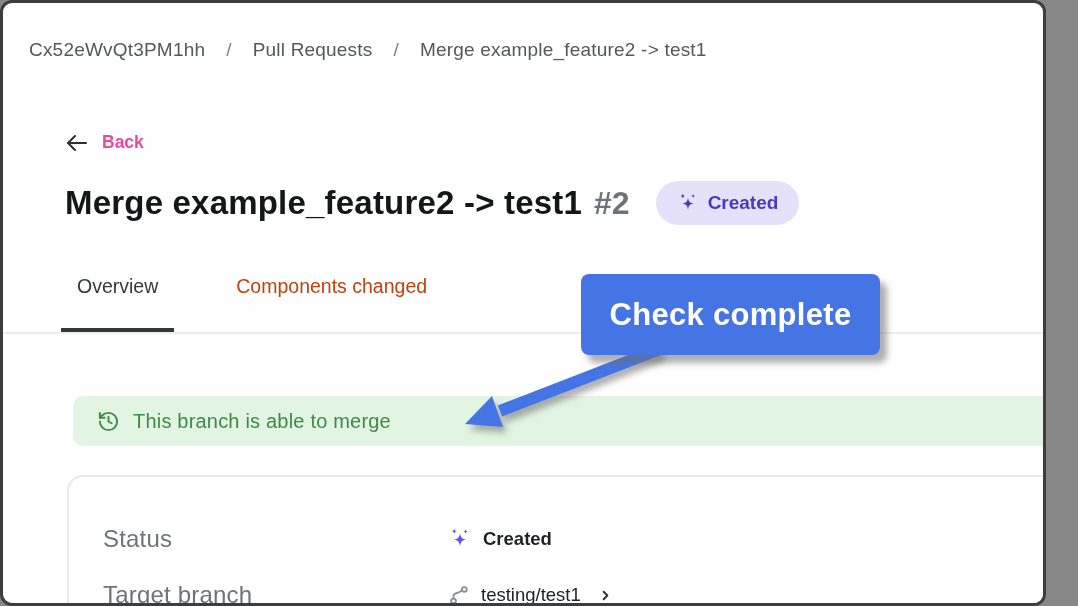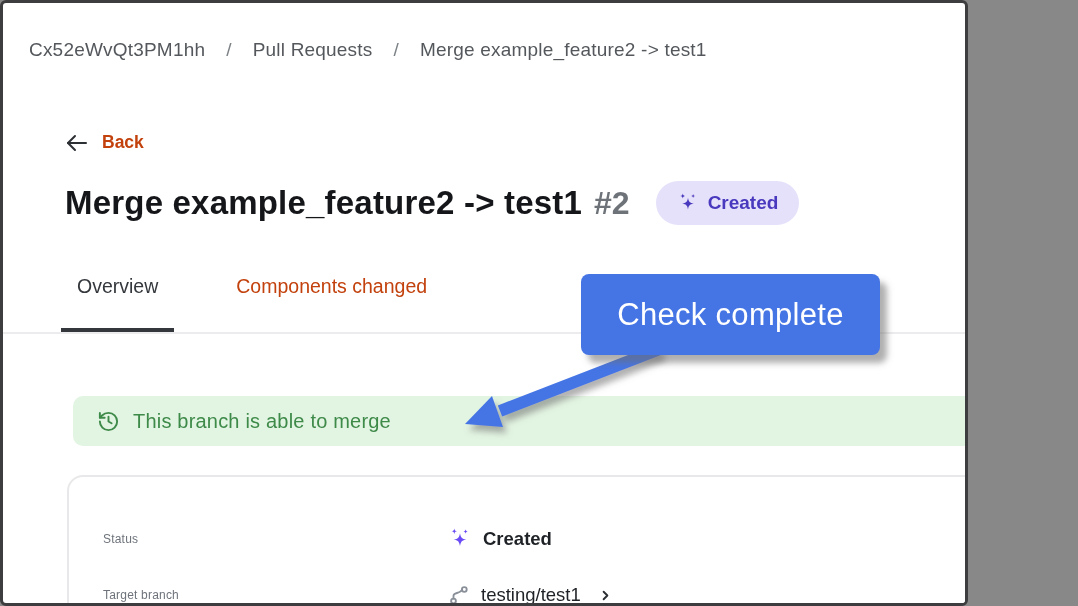--- a/index.html
+++ b/index.html
@@ -1,40 +1,40 @@
 <!DOCTYPE html>
 <html><head>
 <meta charset="utf-8">
 <style>
   html,body{margin:0;padding:0;background:#888;}
   .window{
     position:relative;
-    width:968px;height:606px;
+    width:1046px;height:606px;
     box-sizing:border-box;
     background:#ffffff;
     border:3px solid #3d3d40;
-    border-radius:6px;
+    border-radius:12px;
     overflow:hidden;
     font-family:"Liberation Sans", sans-serif;
     color:#17191c;
     padding-left:44px;
   }
   
   .breadcrumb{
     position:absolute;left:26px;top:36px;
     display:flex;align-items:center;gap:21px;
     font-size:19px;color:#54585c;letter-spacing:.2px;
   }
   .breadcrumb .sep{color:#7d8286;font-size:19px;}
   .breadcrumb .crumb{cursor:default;}
   
   .back{
     position:absolute;left:62px;top:129px;
     display:flex;align-items:center;gap:13px;
-    font-size:17.5px;font-weight:700;color:#c2410c;
+    font-size:17.5px;font-weight:700;color:#ec4899;
   }
   .back svg{display:block;}
   
   .title-row{
     position:absolute;left:62px;top:178px;
     display:flex;align-items:center;gap:12px;
     white-space:nowrap;
   }
   .pr-title{
     margin:0;font-size:33px;font-weight:700;color:#141619;letter-spacing:.2px;
@@ -77,37 +77,38 @@
     position:absolute;left:64px;top:472px;right:-12px;bottom:-14px;
     border:2px solid #e8e8ea;border-radius:16px 0 0 0;
     background:#fff;box-sizing:border-box;
     padding:47px 0 0 34px;
   }
   .detail-row{
     display:flex;align-items:center;height:30px;margin-bottom:26px;
   }
   .detail-label{
     width:345px;flex:0 0 345px;
-    font-size:12px;color:#6e737b;letter-spacing:.2px;
+    font-size:24px;color:#6e737b;letter-spacing:.2px;
   }
   .detail-value{
     display:flex;align-items:center;gap:11px;
     font-size:18.5px;color:#1e2226;font-weight:600;
   }
   .detail-value.branch-link{font-weight:400;cursor:pointer;}
   .detail-value svg{display:block;flex:0 0 auto;}
   .chev{margin-left:6px;display:flex;align-items:center;}
   
   .callout{
     position:absolute;left:578px;top:271px;width:299px;height:81px;
     background:#4575E5;border-radius:8px;
     box-shadow:7px 8px 6px rgba(110,110,110,.55);
     display:flex;align-items:center;justify-content:center;
     color:#ffffff;font-size:31px;letter-spacing:.3px;
     z-index:20;
+    font-weight:bold;
   }
   .arrow-overlay{
     position:absolute;left:0;top:0;width:1078px;height:606px;
     pointer-events:none;z-index:19;
   }
 </style>
 </head>
 <body>
 
 <div class="window">

